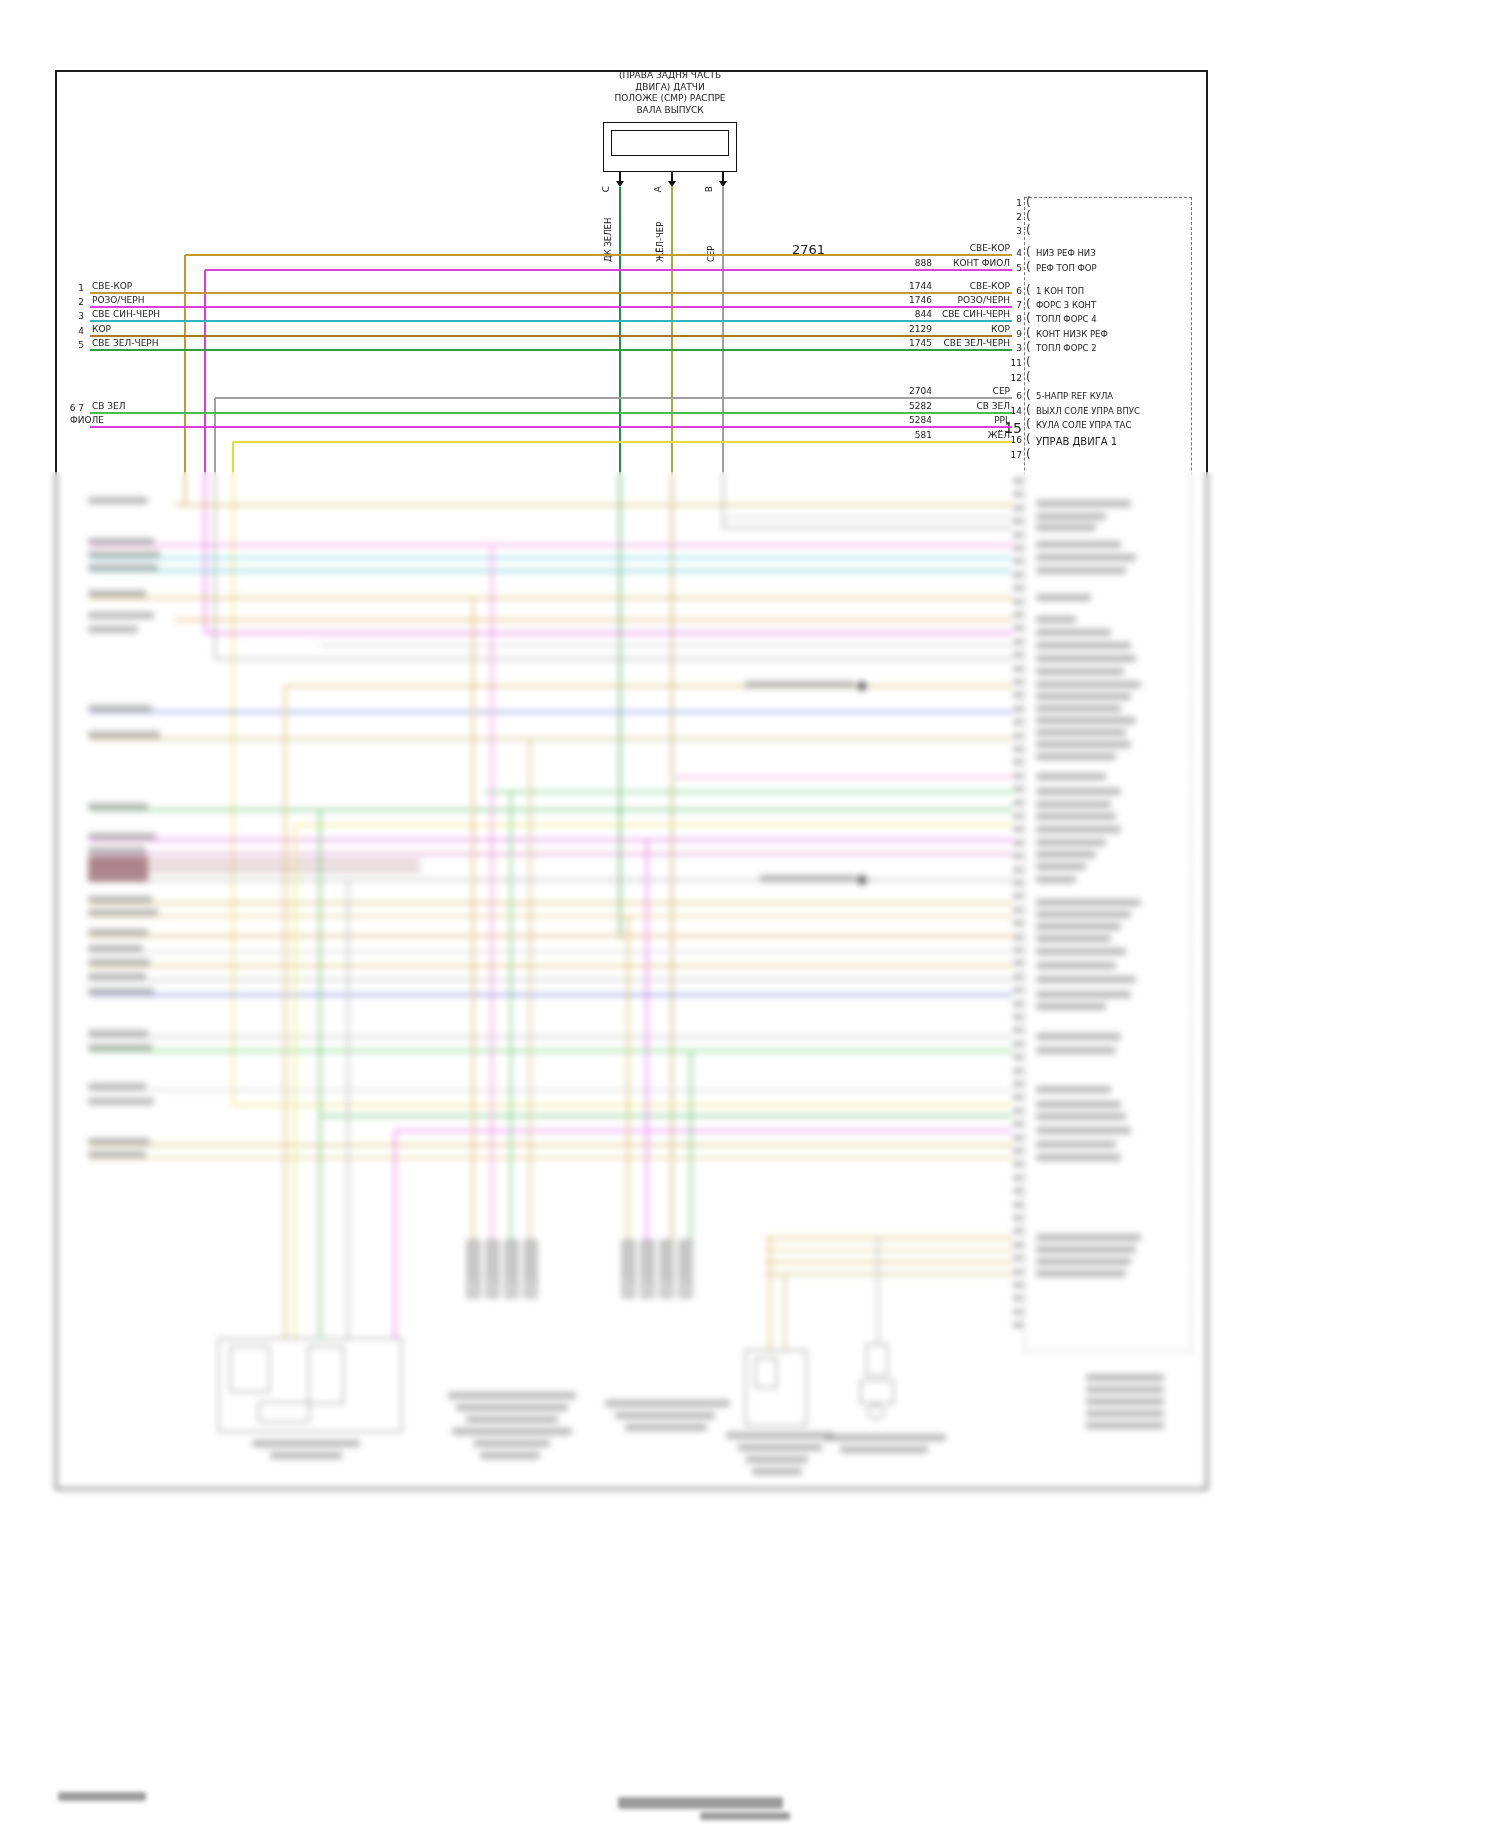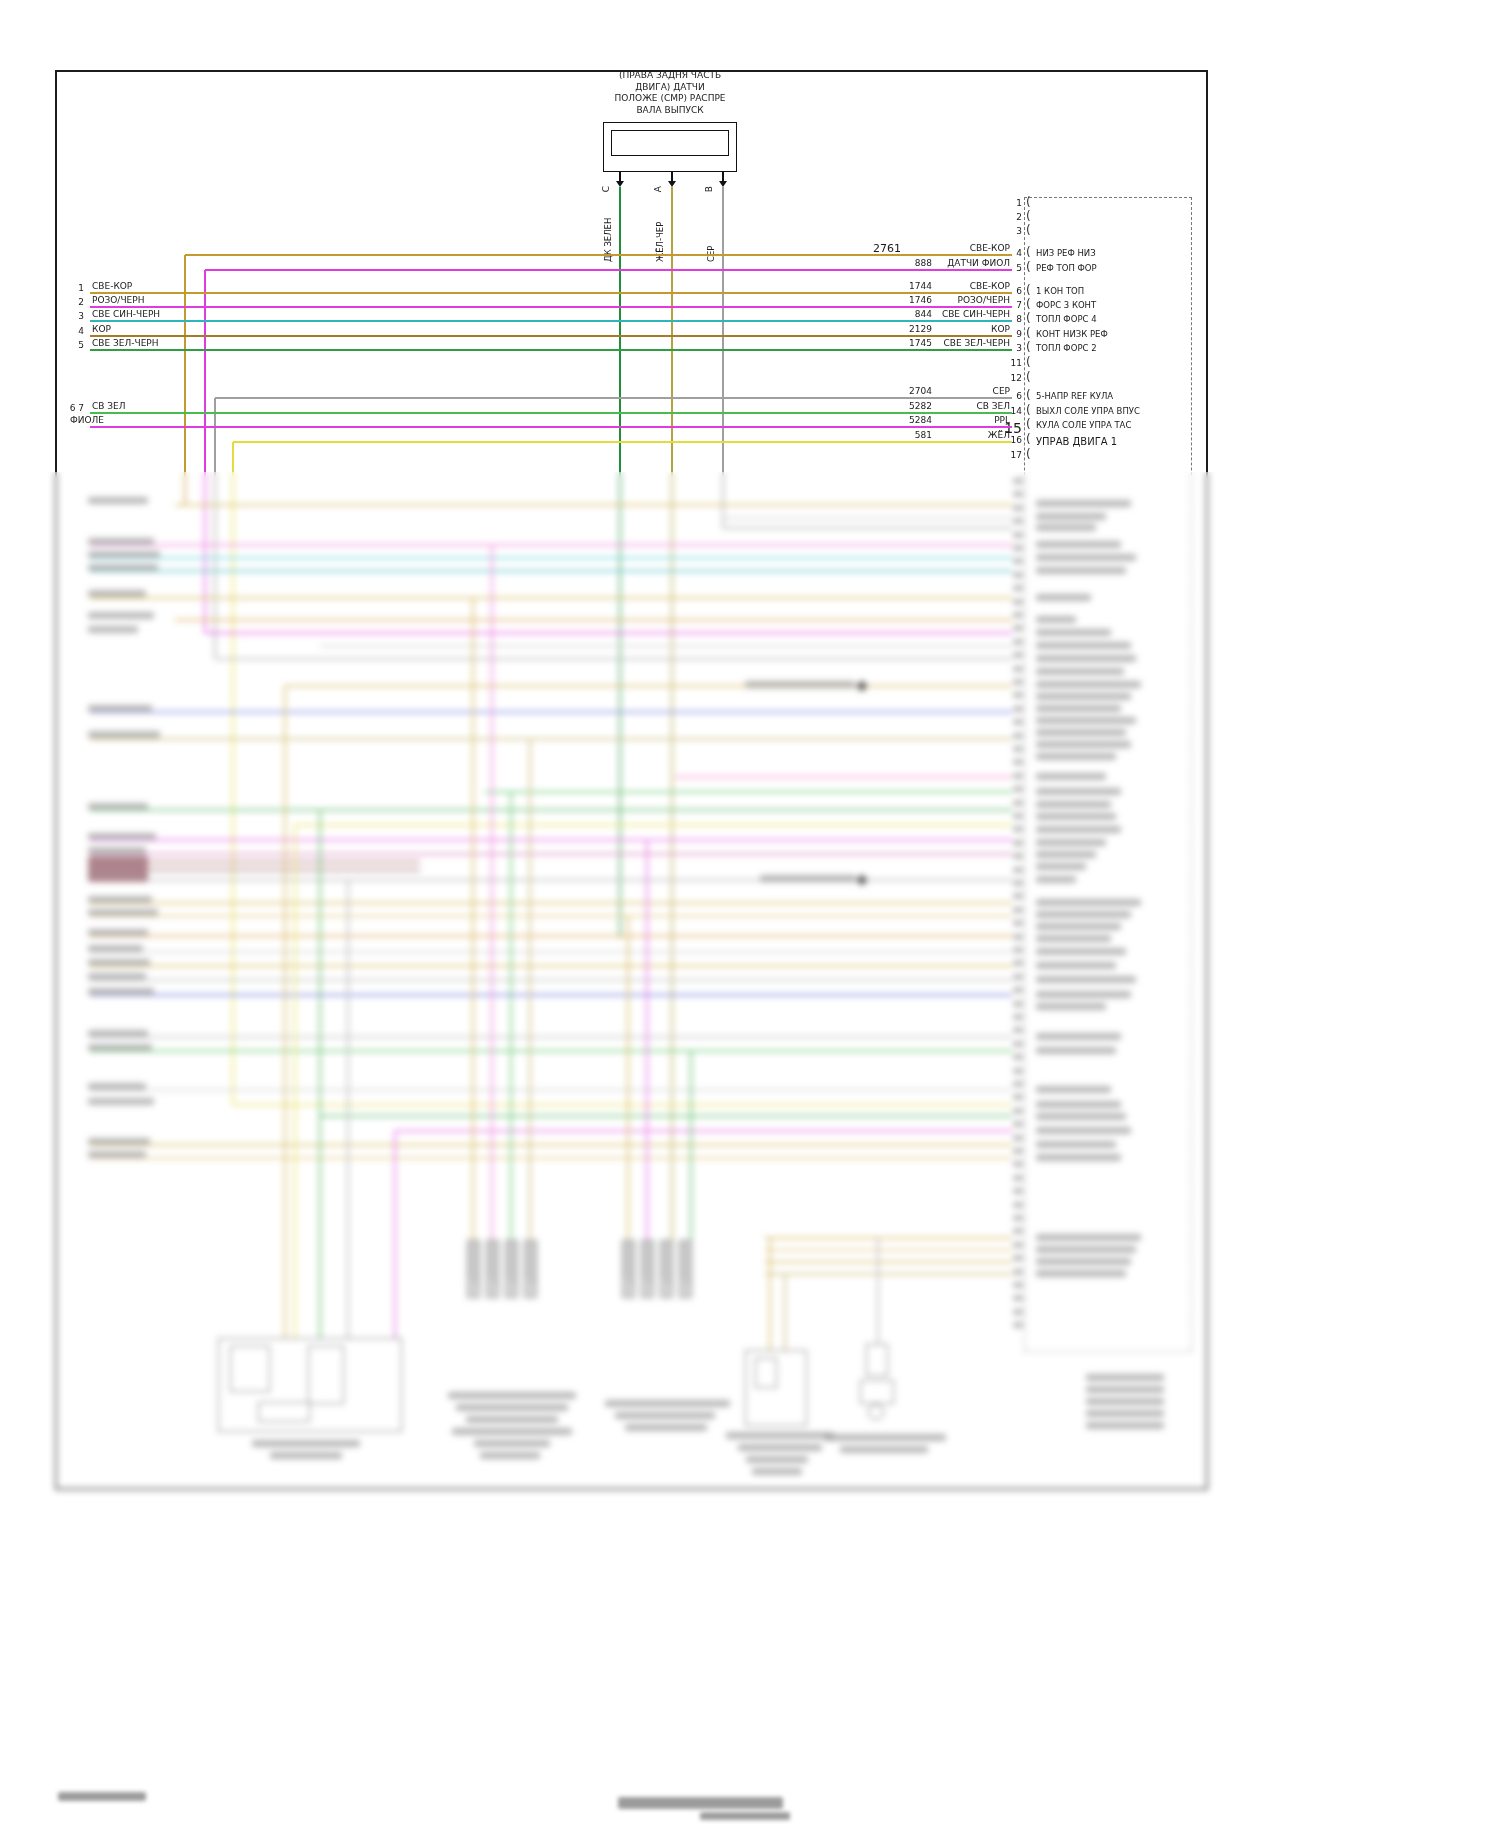--- a/index.html
+++ b/index.html
@@ -57,29 +57,29 @@
     <div class="txt" style="left: 996px; top: 198px; width: 26px; text-align: right; font-size: 9px;">1</div>
     <div class="txt" style="left: 1026px; top: 196px; font-size: 12px; color: rgb(51, 51, 51);">(</div>
     <div class="txt" style="left: 996px; top: 212px; width: 26px; text-align: right; font-size: 9px;">2</div>
     <div class="txt" style="left: 1026px; top: 210px; font-size: 12px; color: rgb(51, 51, 51);">(</div>
     <div class="txt" style="left: 996px; top: 226px; width: 26px; text-align: right; font-size: 9px;">3</div>
     <div class="txt" style="left: 1026px; top: 224px; font-size: 12px; color: rgb(51, 51, 51);">(</div>
     <div class="txt" style="left: 996px; top: 248px; width: 26px; text-align: right; font-size: 9px;">4</div>
     <div class="txt" style="left: 1026px; top: 246px; font-size: 12px; color: rgb(51, 51, 51);">(</div>
     <div class="txt" style="left: 1036px; top: 249px; font-size: 8.5px;">НИЗ РЕФ НИЗ</div>
     <div class="hwire" style="left: 185px; top: 254px; width: 827px; background: rgb(196, 154, 46);"></div>
-    <div class="txt" style="left: 842px; top: 243px; width: 90px; text-align: center; font-size: 11px;">2761</div>
+    <div class="txt" style="left: 792px; top: 243px; width: 90px; text-align: left; font-size: 13px;">2761</div>
     <div class="txt" style="left: 880px; top: 243px; width: 130px; text-align: right; font-size: 9px;">СВЕ-КОР</div>
     <div class="vwire" style="left: 184px; top: 255px; height: 250px; background: rgb(196, 154, 46);"></div>
     <div class="txt" style="left: 996px; top: 263px; width: 26px; text-align: right; font-size: 9px;">5</div>
     <div class="txt" style="left: 1026px; top: 261px; font-size: 12px; color: rgb(51, 51, 51);">(</div>
     <div class="txt" style="left: 1036px; top: 264px; font-size: 8.5px;">РЕФ ТОП ФОР</div>
     <div class="hwire" style="left: 205px; top: 269px; width: 807px; background: rgb(222, 60, 222);"></div>
     <div class="txt" style="left: 842px; top: 258px; width: 90px; text-align: right; font-size: 9px;">888</div>
-    <div class="txt" style="left: 880px; top: 258px; width: 130px; text-align: right; font-size: 9px;">ДАТЧИ ФИОЛ</div>
+    <div class="txt" style="left: 880px; top: 258px; width: 130px; text-align: right; font-size: 9px;">КОНТ ФИОЛ</div>
     <div class="vwire" style="left: 204px; top: 270px; height: 363px; background: rgb(222, 60, 222);"></div>
     <div class="txt" style="left: 996px; top: 286px; width: 26px; text-align: right; font-size: 9px;">6</div>
     <div class="txt" style="left: 1026px; top: 284px; font-size: 12px; color: rgb(51, 51, 51);">(</div>
     <div class="txt" style="left: 1036px; top: 287px; font-size: 8.5px;">1 КОН ТОП</div>
     <div class="hwire" style="left: 90px; top: 292px; width: 922px; background: rgb(196, 154, 46);"></div>
     <div class="txt" style="left: 842px; top: 281px; width: 90px; text-align: right; font-size: 9px;">1744</div>
     <div class="txt" style="left: 880px; top: 281px; width: 130px; text-align: right; font-size: 9px;">СВЕ-КОР</div>
     <div class="txt" style="left: 50px; top: 283px; width: 34px; text-align: right; font-size: 9px;">1</div>
     <div class="txt" style="left: 92px; top: 281px; font-size: 9px;">СВЕ-КОР</div>
     <div class="txt" style="left: 996px; top: 300px; width: 26px; text-align: right; font-size: 9px;">7</div>

